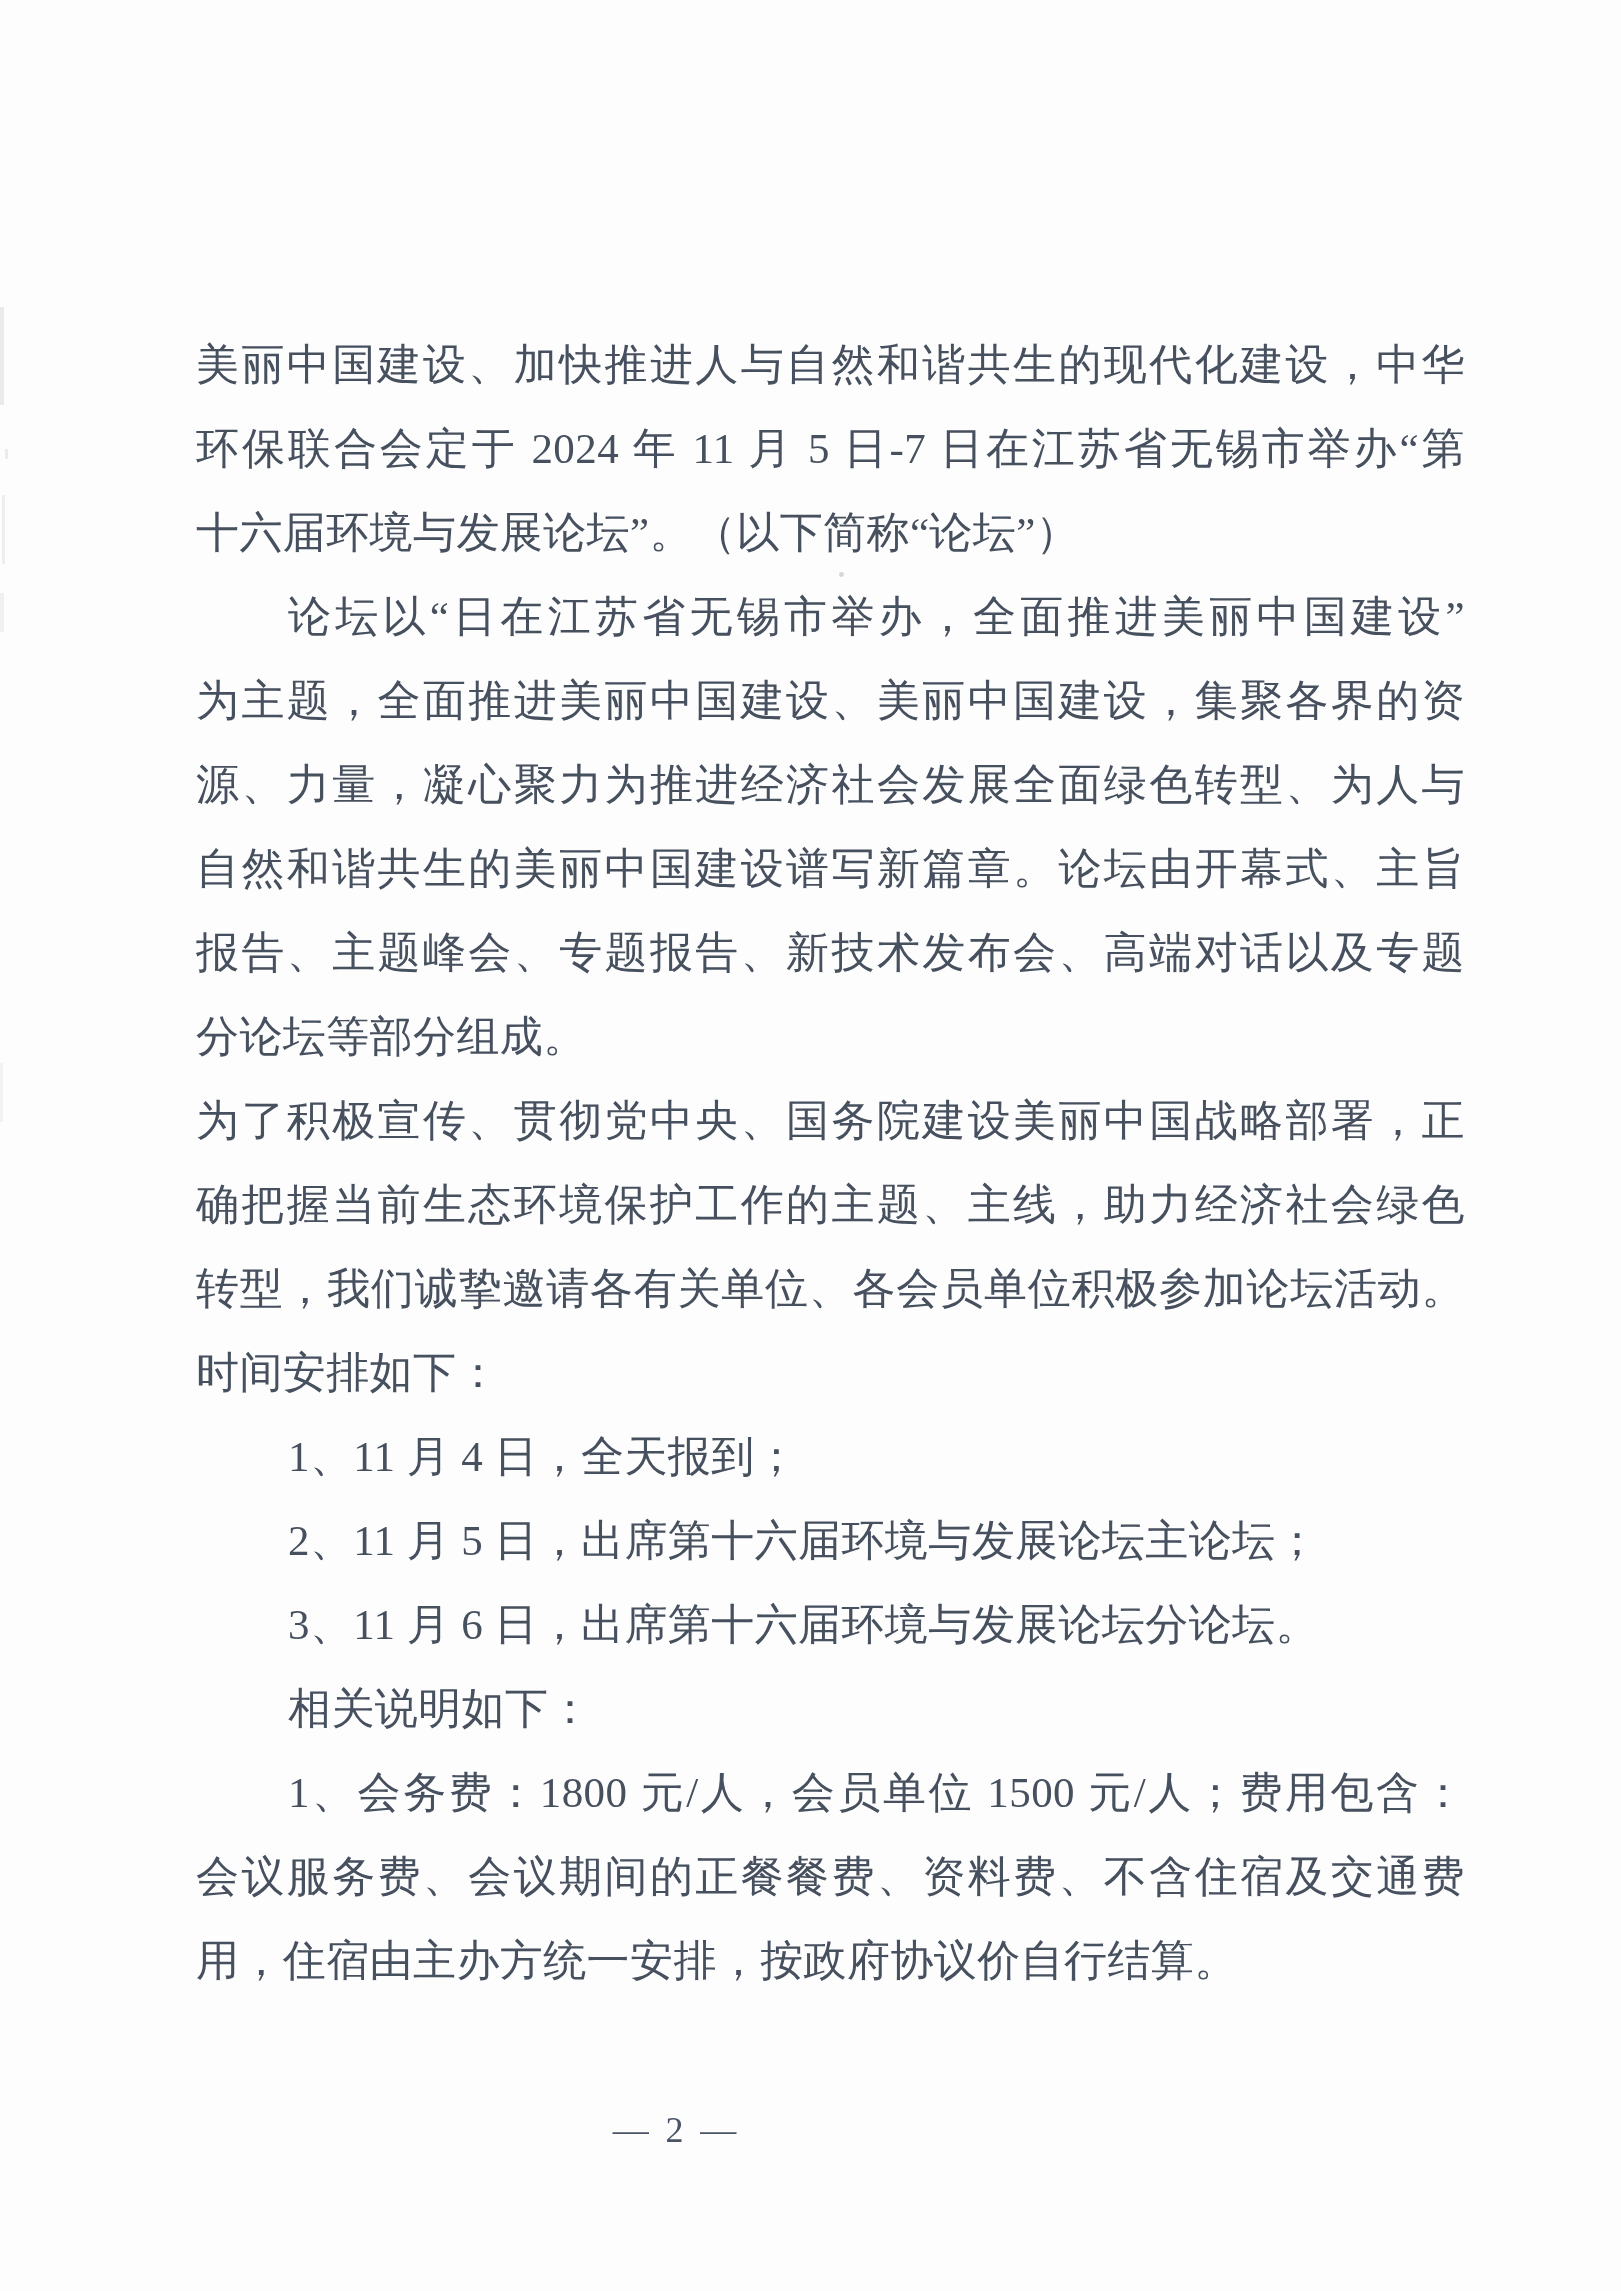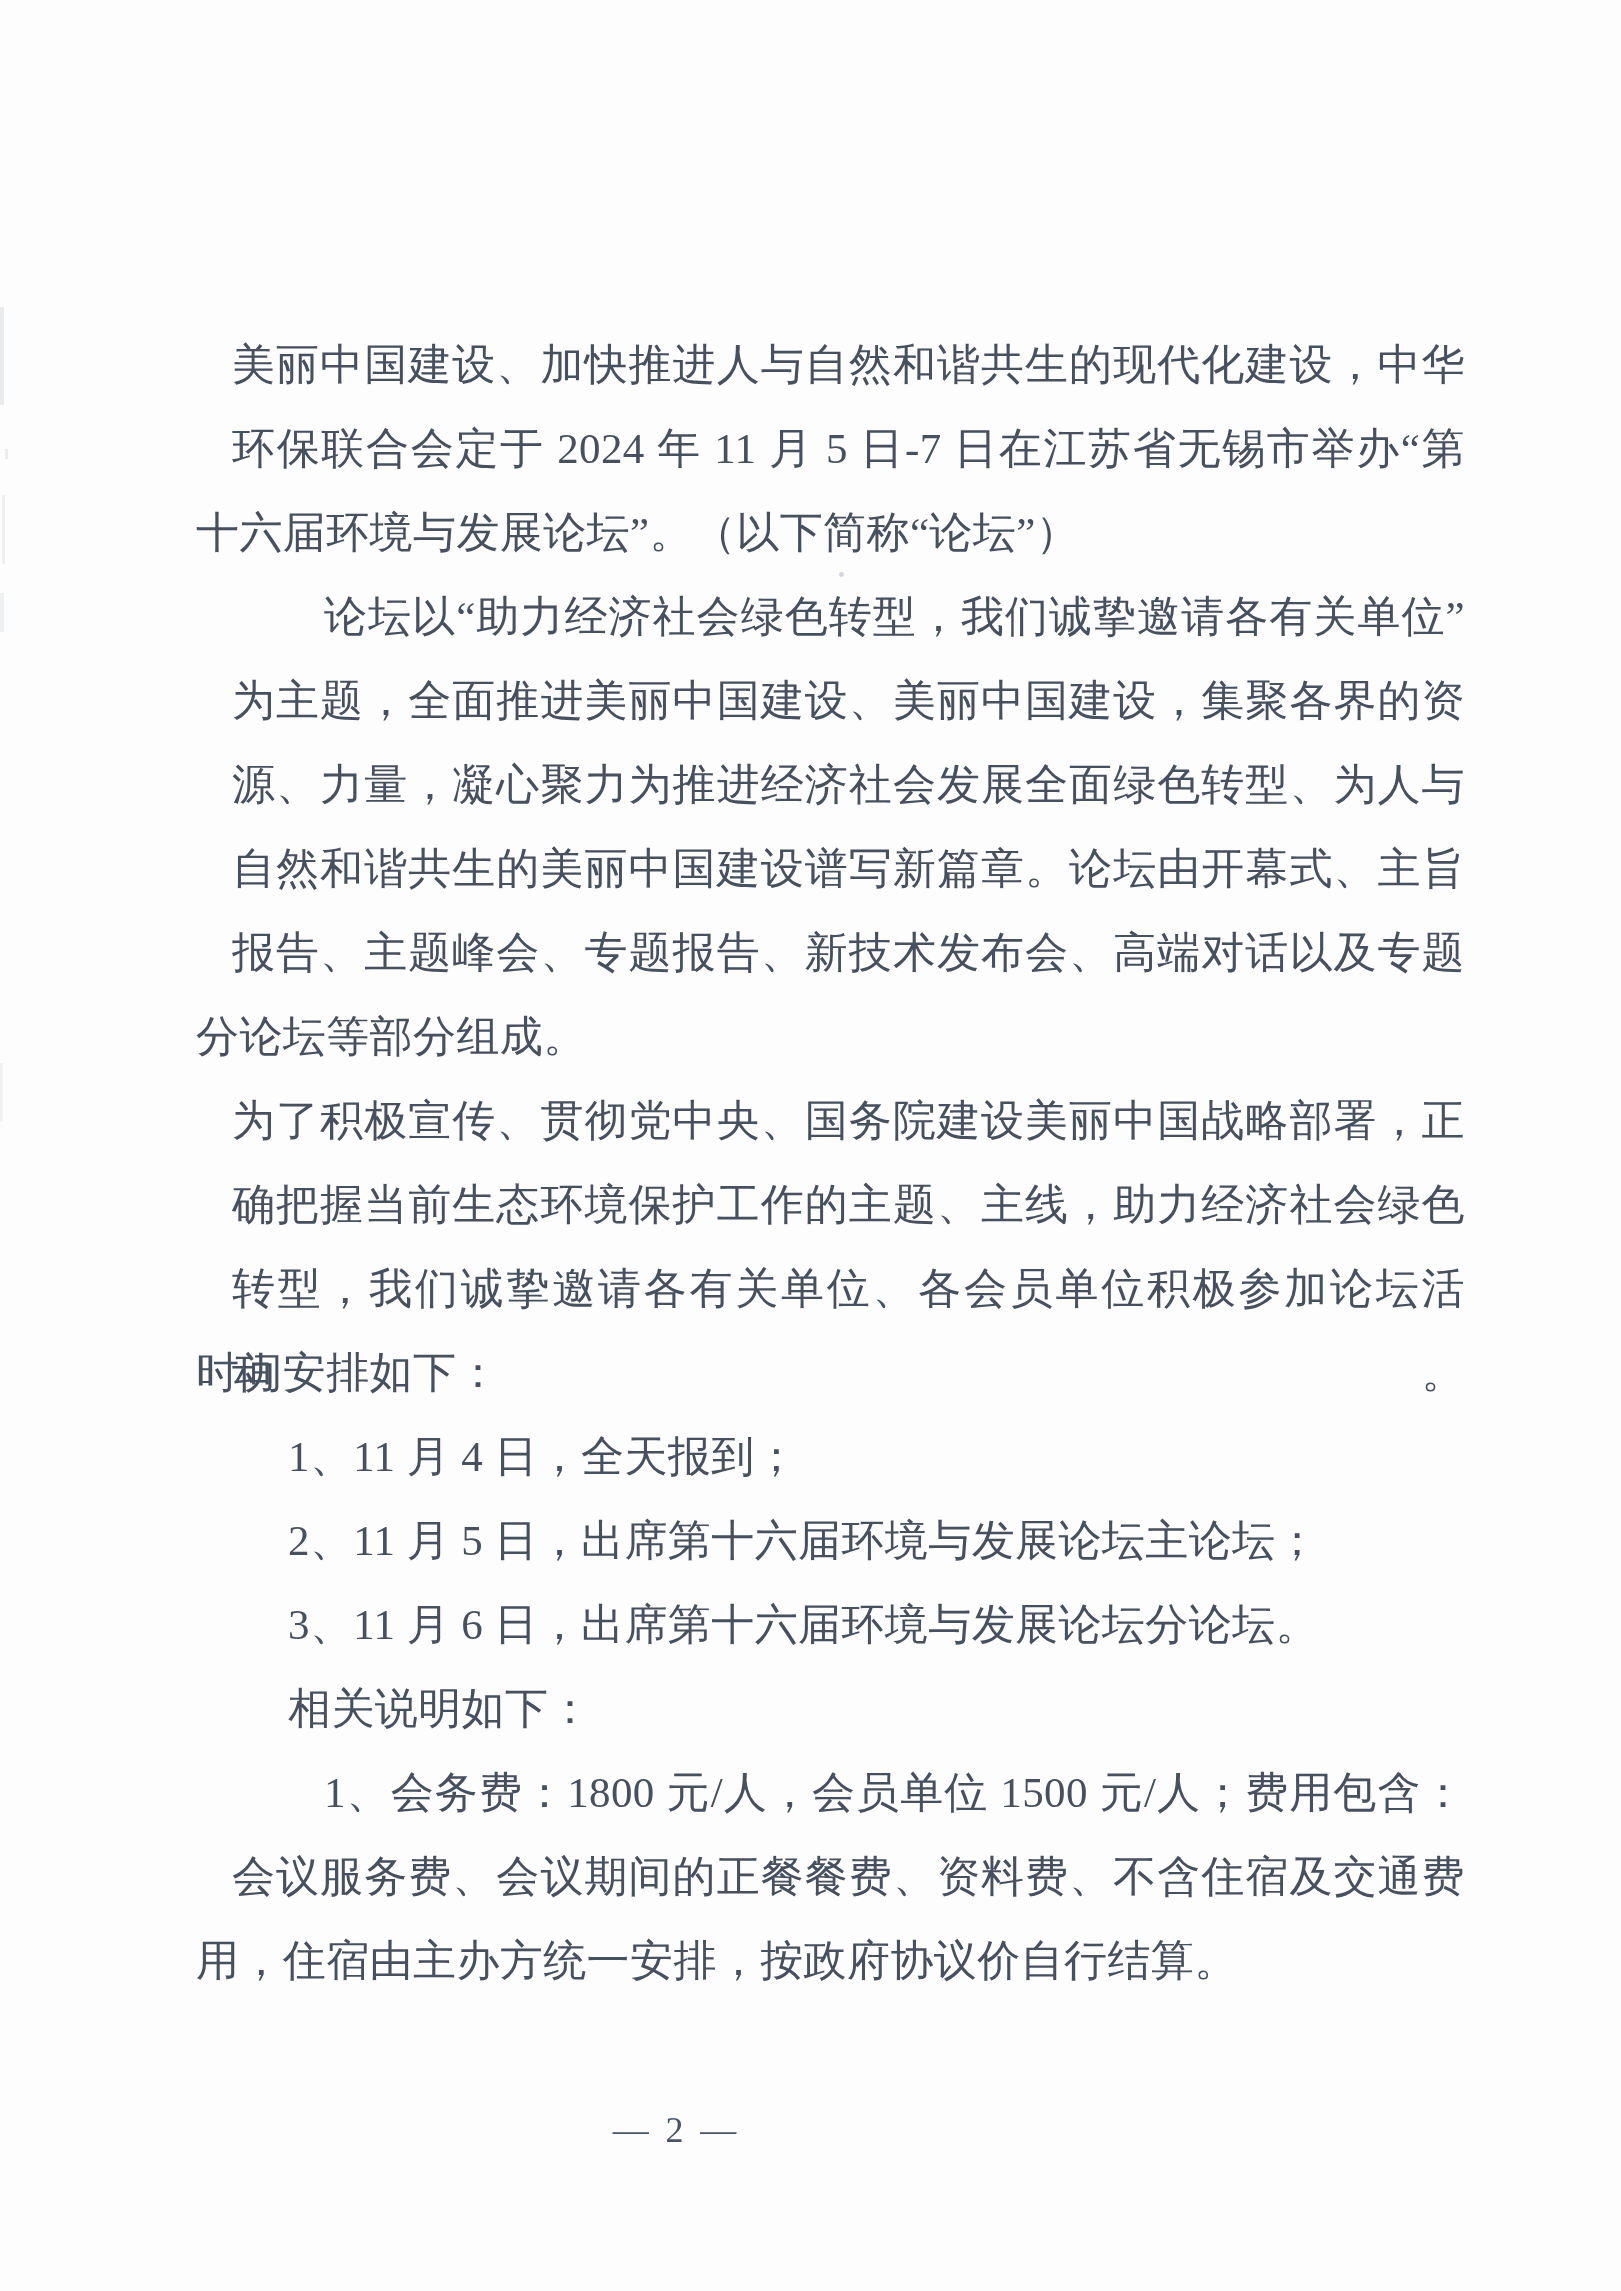--- a/index.html
+++ b/index.html
@@ -28,21 +28,20 @@
     line-height: 84px;
     white-space: nowrap;
     letter-spacing: 0.4px;
     text-rendering: optimizeLegibility;
   }
   .line.fill {
     white-space: normal;
     text-align: justify;
     text-align-last: justify;
     text-justify: inter-character;
-    margin-left: 36px;
   }
   .line.indent {
     padding-left: 92px;
   }
   .page-number {
     position: absolute;
     top: 2109px;
     left: 0;
     width: 1353px;
     text-align: center;
@@ -80,21 +79,21 @@
   <div class="artifact a2"></div>
   <div class="artifact a3"></div>
   <div class="artifact a4"></div>
   <div class="artifact a5"></div>
   <div class="speck"></div>
 
   <main class="text-block">
     <div class="line fill">美丽中国建设、加快推进人与自然和谐共生的现代化建设，中华</div>
     <div class="line fill">环保联合会定于 2024 年 11 月 5 日-7 日在江苏省无锡市举办“第</div>
     <div class="line">十六届环境与发展论坛”。（以下简称“论坛”）</div>
-    <div class="line indent fill">论坛以“助力经济社会绿色转型，我们诚挚邀请各有关单位”</div>
+    <div class="line indent fill">论坛以“日在江苏省无锡市举办，全面推进美丽中国建设”</div>
     <div class="line fill">为主题，全面推进美丽中国建设、美丽中国建设，集聚各界的资</div>
     <div class="line fill">源、力量，凝心聚力为推进经济社会发展全面绿色转型、为人与</div>
     <div class="line fill">自然和谐共生的美丽中国建设谱写新篇章。论坛由开幕式、主旨</div>
     <div class="line fill">报告、主题峰会、专题报告、新技术发布会、高端对话以及专题</div>
     <div class="line">分论坛等部分组成。</div>
     <div class="line fill">为了积极宣传、贯彻党中央、国务院建设美丽中国战略部署，正</div>
     <div class="line fill">确把握当前生态环境保护工作的主题、主线，助力经济社会绿色</div>
     <div class="line fill">转型，我们诚挚邀请各有关单位、各会员单位积极参加论坛活动。</div>
     <div class="line">时间安排如下：</div>
     <div class="line indent">1、11 月 4 日，全天报到；</div>

